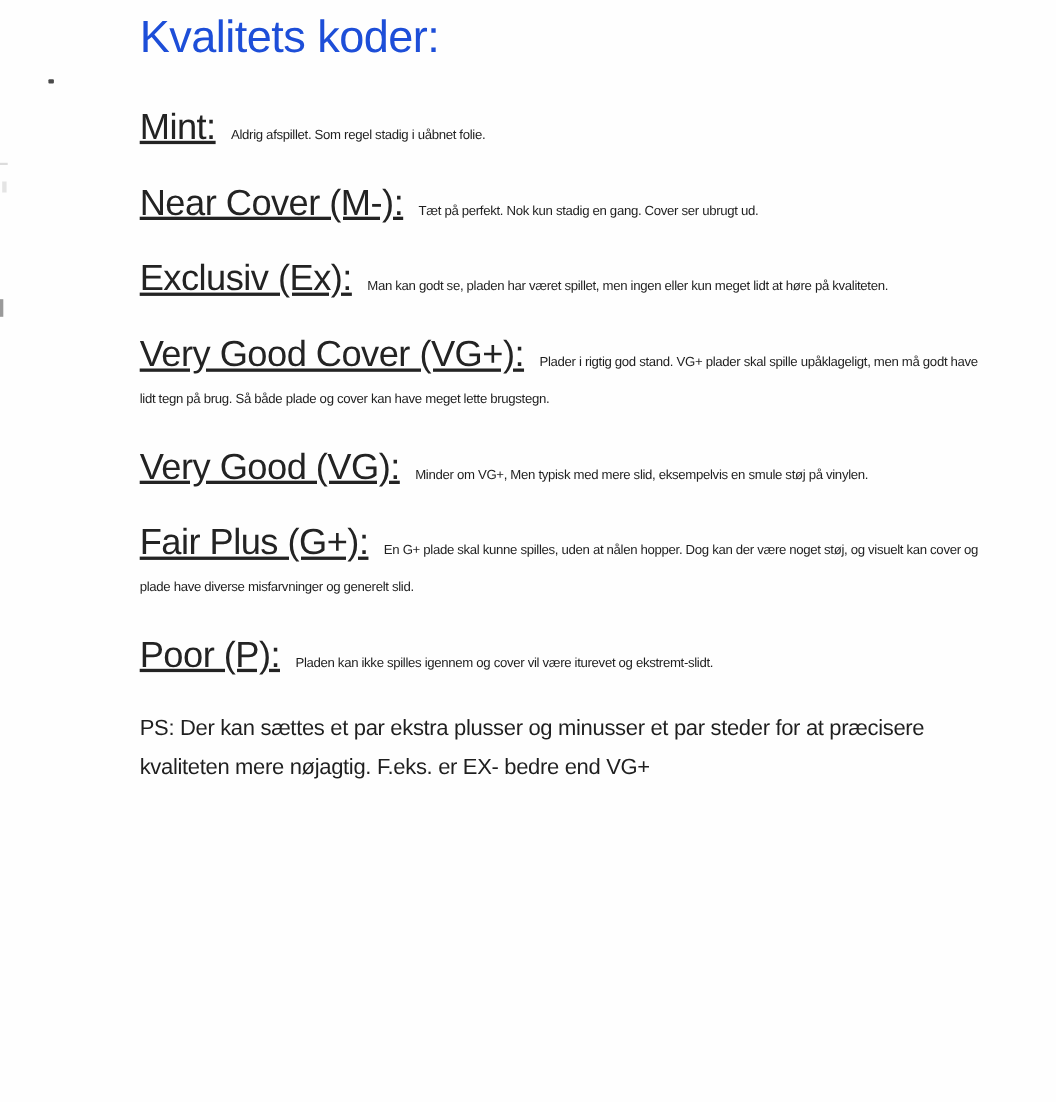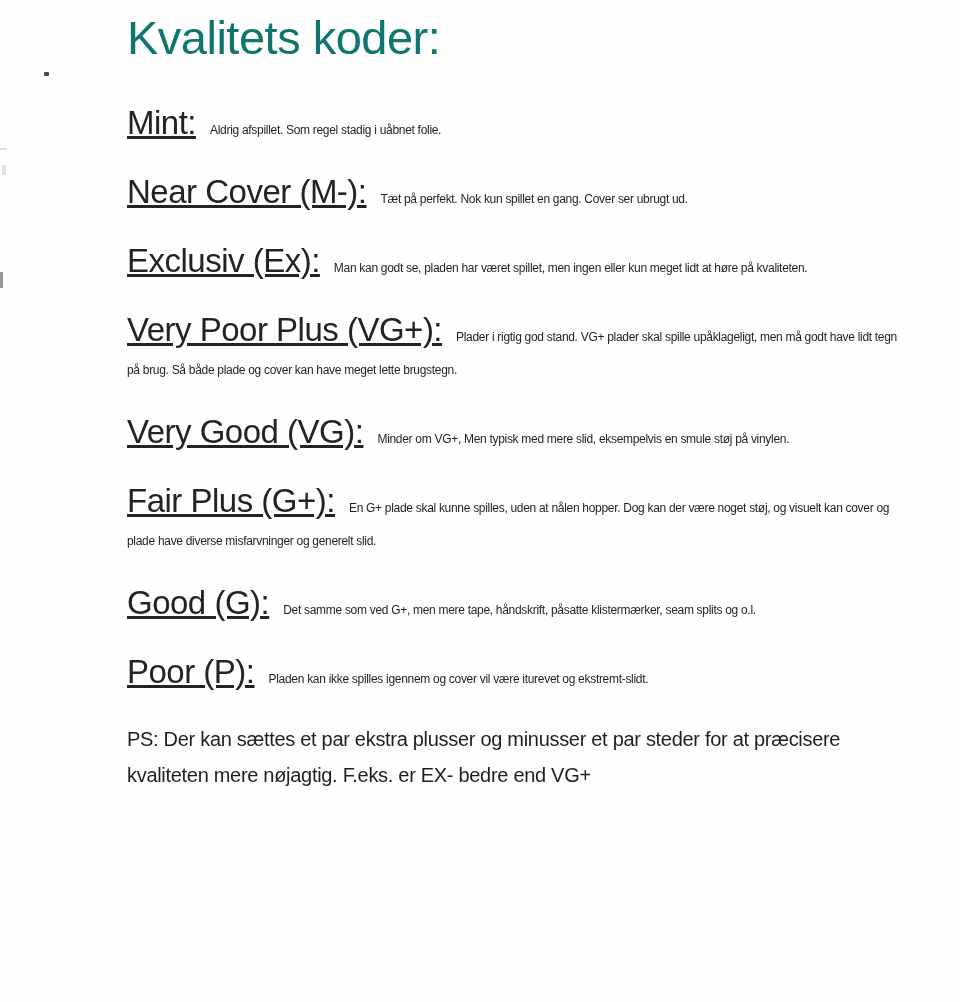--- a/index.html
+++ b/index.html
@@ -13,25 +13,25 @@
     color: #212121;
     font-family: "Liberation Sans", sans-serif;
     overflow: hidden;
     position: relative;
   }
   .scan-page {
     padding: 10px 0 0 127px;
     width: 770px;
   }
   .doc-title {
-    font-size: 47px;
+    font-size: 41px;
     font-weight: 400;
     letter-spacing: -0.5px;
     margin: 0 0 38px 0;
-    color: #0f766e;
+    color: #1d4ed8;
   }
   .entry {
     margin: 0 0 25px 0;
   }
   .term {
     font-size: 33px;
     letter-spacing: -0.5px;
     line-height: 40px;
     margin-right: 14px;
     color: #232323;
@@ -71,42 +71,39 @@
 
 <div class="scan-page">
 
   <h1 class="doc-title">Kvalitets koder:</h1>
 
   <p class="entry">
     <span class="term">Mint:</span><span class="desc">Aldrig afspillet. Som regel stadig i uåbnet folie.</span>
   </p>
 
   <p class="entry">
-    <span class="term">Near Cover (M-):</span><span class="desc">Tæt på perfekt. Nok kun spillet en gang. Cover ser ubrugt ud.</span>
+    <span class="term">Near Cover (M-):</span><span class="desc">Tæt på perfekt. Nok kun stadig en gang. Cover ser ubrugt ud.</span>
   </p>
 
   <p class="entry">
     <span class="term">Exclusiv (Ex):</span><span class="desc">Man kan godt se, pladen har været spillet, men ingen eller kun meget lidt at høre på kvaliteten.</span>
   </p>
 
   <p class="entry">
-    <span class="term">Very Poor Plus (VG+):</span><span class="desc">Plader i rigtig god stand. VG+ plader skal spille upåklageligt, men må godt have lidt tegn på brug. Så både plade og cover kan have meget lette brugstegn.</span>
+    <span class="term">Very Good Cover (VG+):</span><span class="desc">Plader i rigtig god stand. VG+ plader skal spille upåklageligt, men må godt have lidt tegn på brug. Så både plade og cover kan have meget lette brugstegn.</span>
   </p>
 
   <p class="entry">
     <span class="term">Very Good (VG):</span><span class="desc">Minder om VG+, Men typisk med mere slid, eksempelvis en smule støj på vinylen.</span>
   </p>
 
   <p class="entry">
     <span class="term">Fair Plus (G+):</span><span class="desc">En G+ plade skal kunne spilles, uden at nålen hopper. Dog kan der være noget støj, og visuelt kan cover og plade have diverse misfarvninger og generelt slid.</span>
   </p>
 
-  <p class="entry">
-    <span class="term">Good (G):</span><span class="desc">Det samme som ved G+, men mere tape, håndskrift, påsatte klistermærker, seam splits og o.l.</span>
-  </p>
 
 
   <p class="entry">
     <span class="term">Poor (P):</span><span class="desc">Pladen kan ikke spilles igennem og cover vil være iturevet og ekstremt-slidt.</span>
   </p>
 
   <p class="footnote">PS: Der kan sættes et par ekstra plusser og minusser et par steder for at præcisere kvaliteten mere nøjagtig. F.eks. er EX- bedre end VG+</p>
 
 </div>
 

